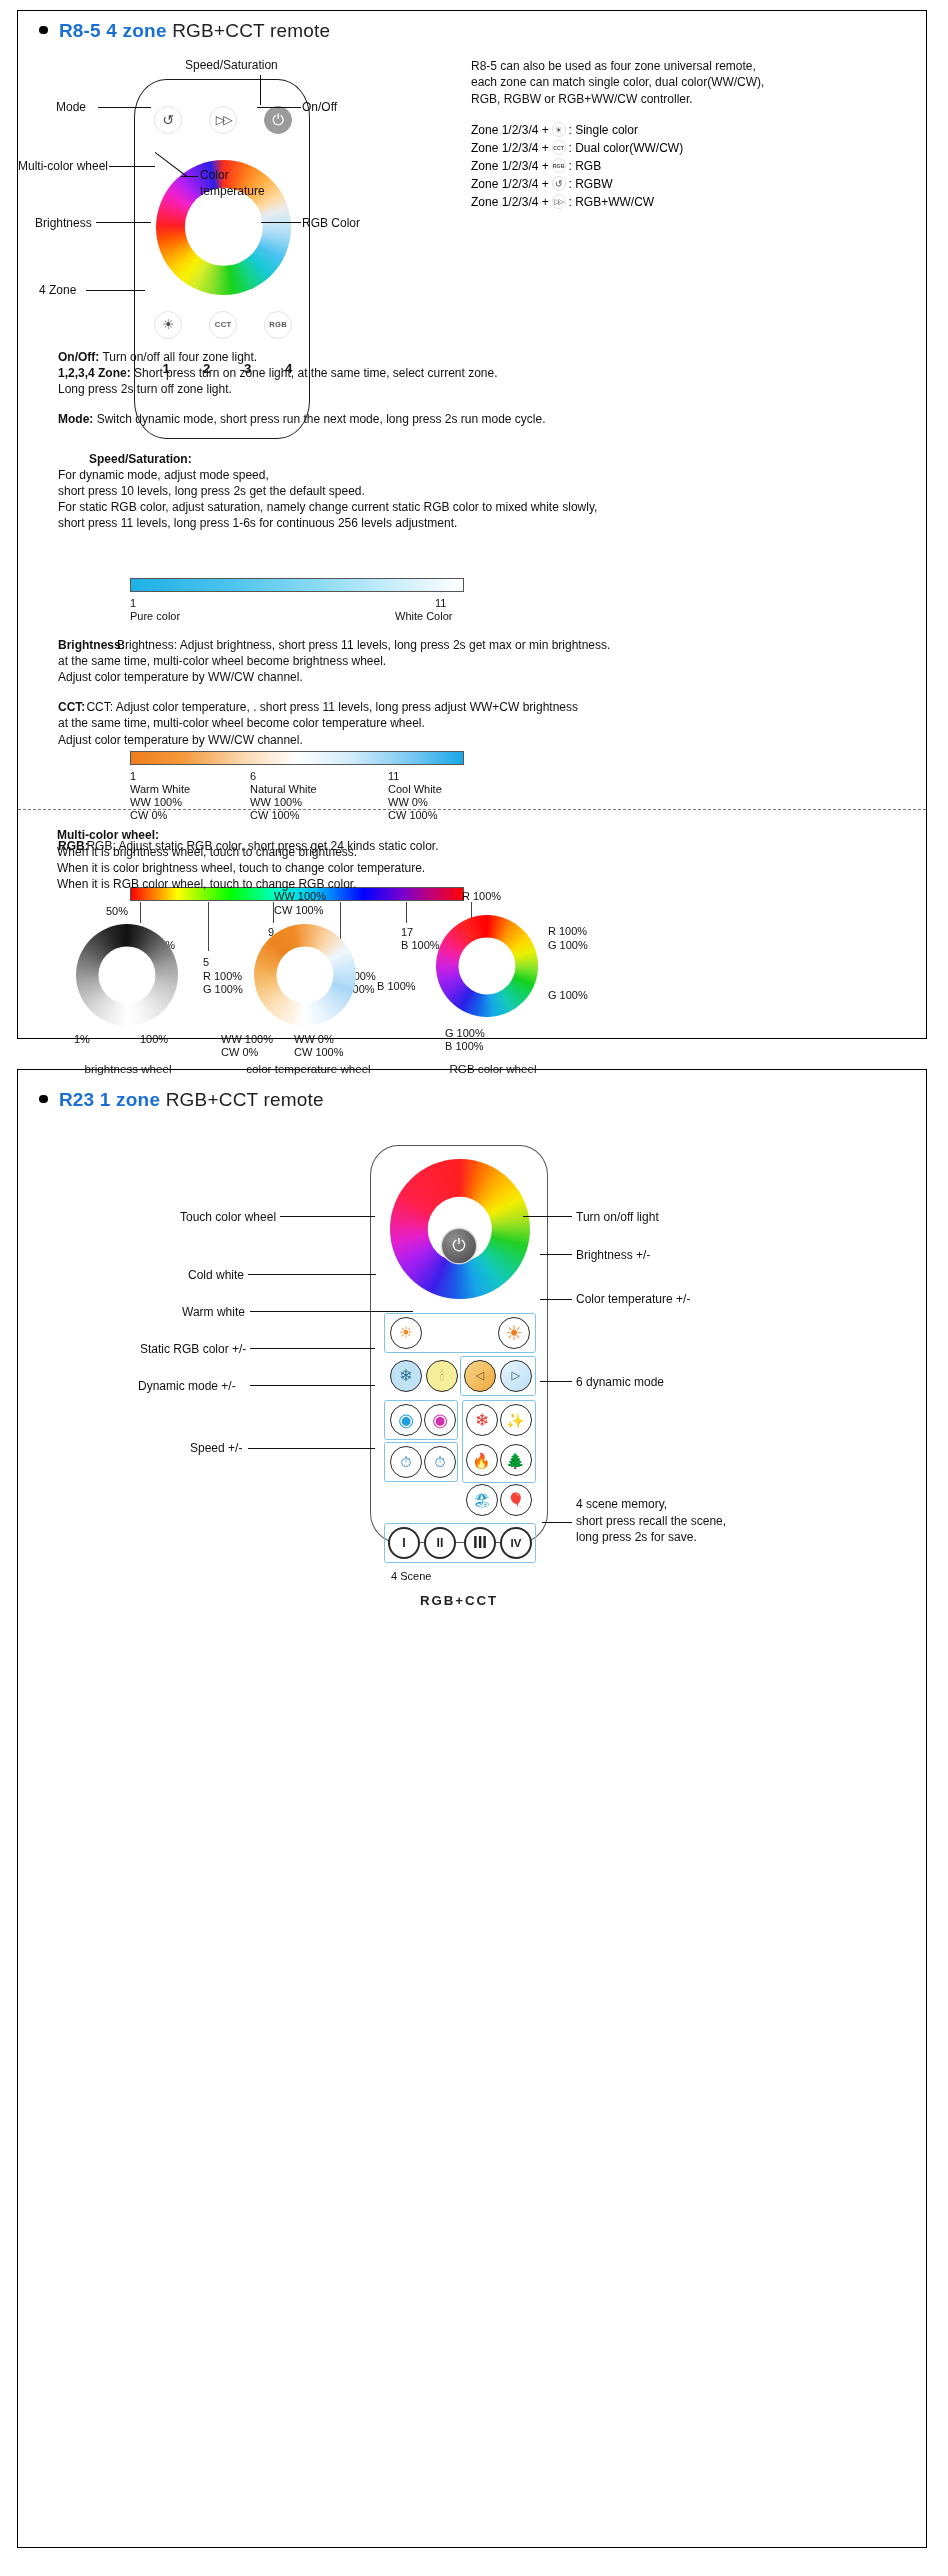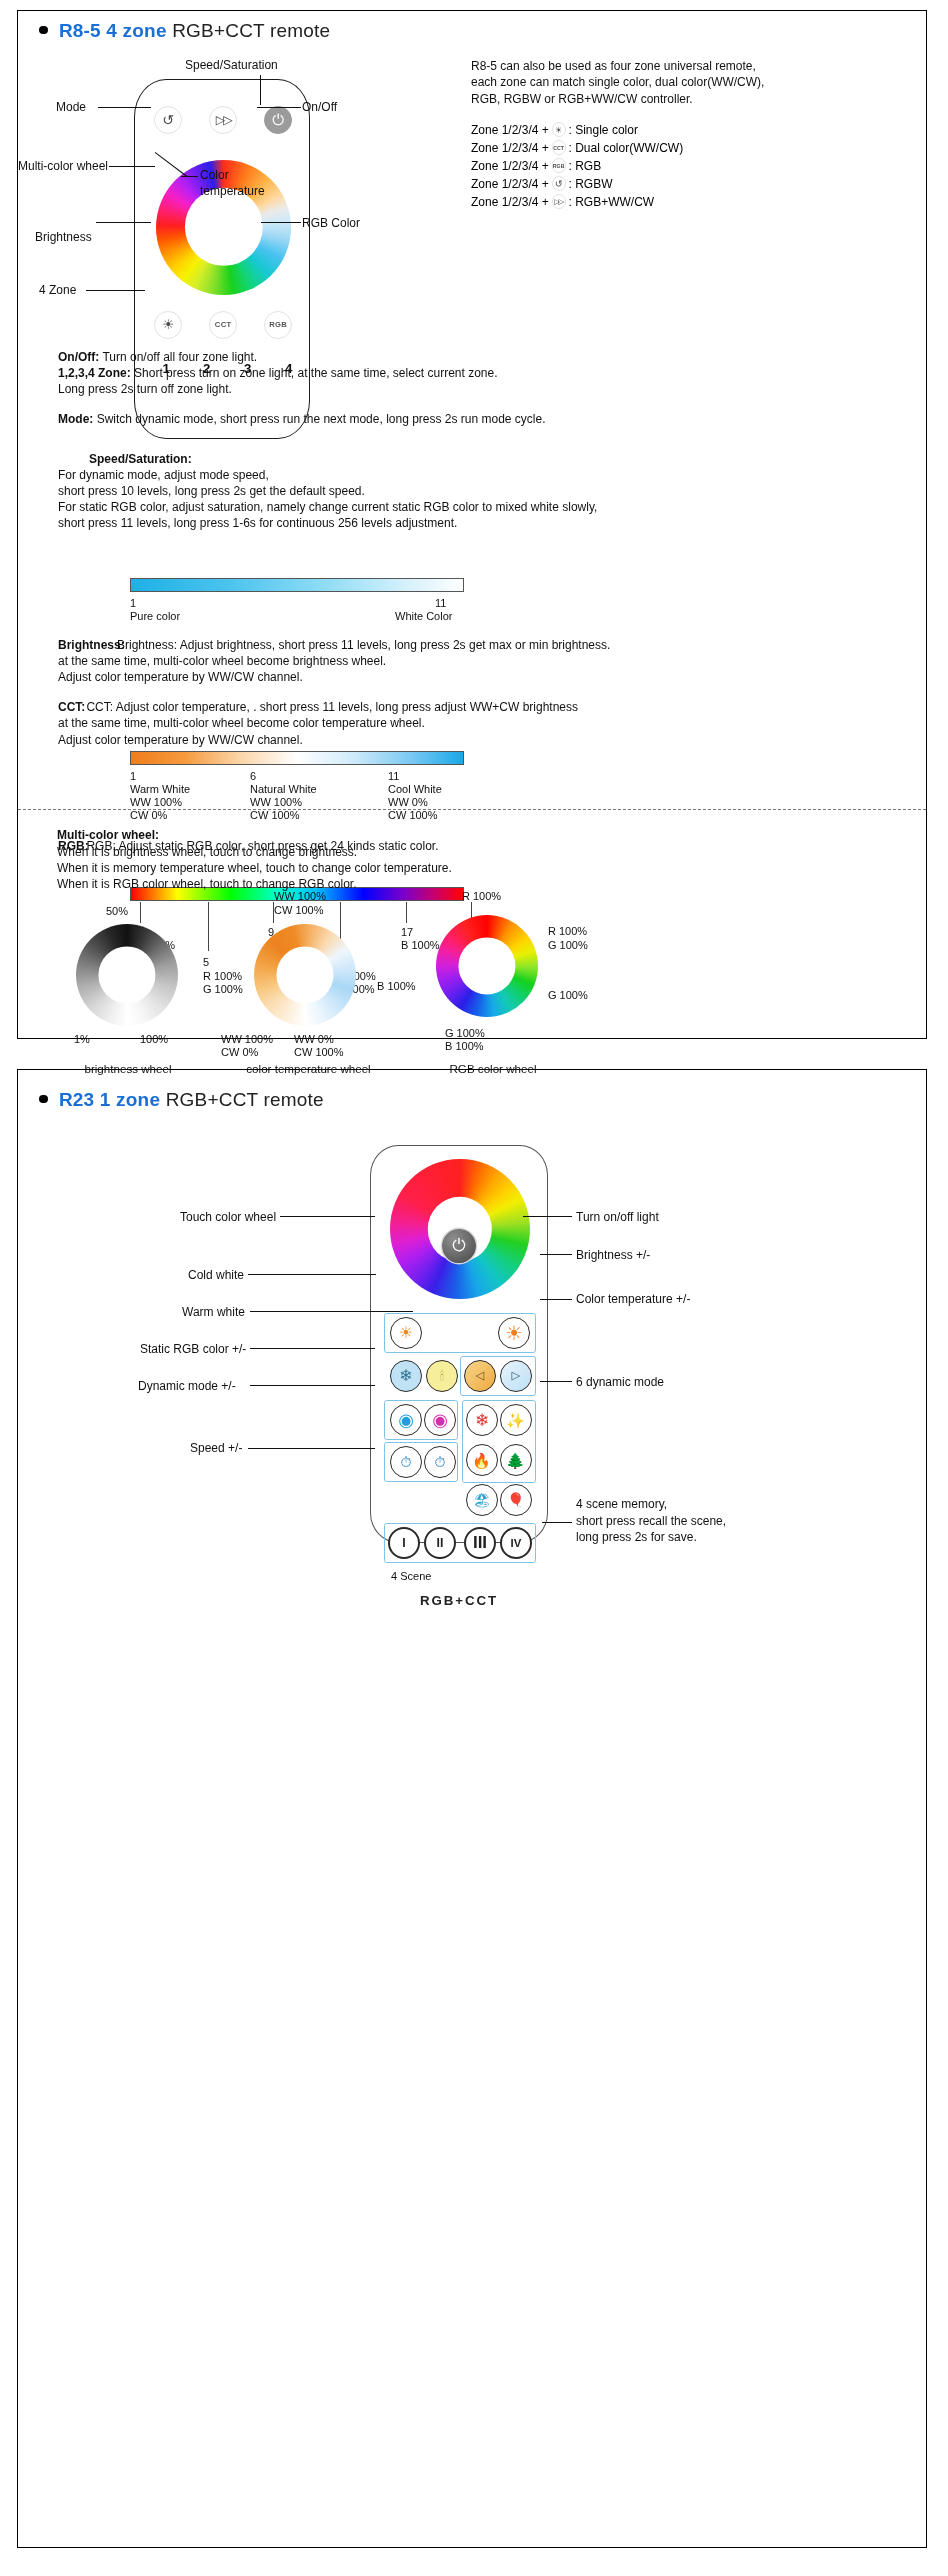--- a/index.html
+++ b/index.html
@@ -269,21 +269,21 @@
     <div class="ln ln-h" style="left:239px; top:96px; width:44px;"></div>
 
     <div class="lbl" style="left:0px; top:148px;">Multi-color wheel</div>
     <div class="ln ln-h" style="left:91px; top:155px; width:46px;"></div>
 
     <div class="lbl" style="left:182px; top:157px;">Color</div>
     <div class="lbl" style="left:182px; top:173px;">temperature</div>
     <div class="ln ln-h" style="left:163px; top:165px; width:17px;"></div>
     <div class="ln" style="left:129px; top:165px; width:40px; height:0.9px; transform:rotate(37deg); transform-origin:right center;"></div>
 
-    <div class="lbl" style="left:17px; top:219px;">Brightness</div>
+    <div class="lbl" style="left:17px; top:205px;">Brightness</div>
     <div class="ln ln-h" style="left:78px; top:211px; width:55px;"></div>
 
     <div class="lbl" style="left:284px; top:205px;">RGB Color</div>
     <div class="ln ln-h" style="left:243px; top:211px; width:40px;"></div>
 
     <div class="lbl" style="left:21px; top:272px;">4 Zone</div>
     <div class="ln ln-h" style="left:68px; top:279px; width:59px;"></div>
 
     <div class="para" style="left:453px; top:47px; width:436px;">R8-5 can also be used as four zone universal remote,
 each zone can match single color, dual color(WW/CW),
@@ -390,21 +390,21 @@
     <div class="lbl tiny" style="left:318px; top:971px;">B 100%</div>
     <div class="lbl tiny" style="left:448px; top:944px;">21</div>
     <div class="lbl tiny" style="left:448px; top:958px;">R 100%</div>
     <div class="lbl tiny" style="left:448px; top:971px;">B 100%</div>
   </div>
 
   <div id="divider"></div>
 
   <div class="para" style="left:57px; top:827px; width:569px; z-index:5;"><b>Multi-color wheel:</b></div>
   <div class="para" style="left:57px; top:844px; width:569px; z-index:5;">When it is brightness wheel, touch to change brightness.</div>
-  <div class="para" style="left:57px; top:860px; width:569px; z-index:5;">When it is memory temperature wheel, touch to change color temperature.</div>
+  <div class="para" style="left:57px; top:860px; width:569px; z-index:5;">When it is color brightness wheel, touch to change color temperature.</div>
   <div class="para" style="left:57px; top:876px; width:569px; z-index:5;">When it is RGB color wheel, touch to change RGB color.</div>
 
   <div class="wheel-dia" style="left:76px; top:924px; width:102px; height:102px; z-index:5;">
     <div class="wheel-ring" id="ring-bright"></div>
   </div>
   <div class="lbl tiny" style="left:106px; top:904px; z-index:6;">50%</div>
   <div class="lbl tiny" style="left:74px; top:1032px; z-index:6;">1%</div>
   <div class="lbl tiny" style="left:140px; top:1032px; z-index:6;">100%</div>
   <div class="cap" style="left:57px; top:1062px; width:142px; z-index:6;">brightness wheel</div>
 

